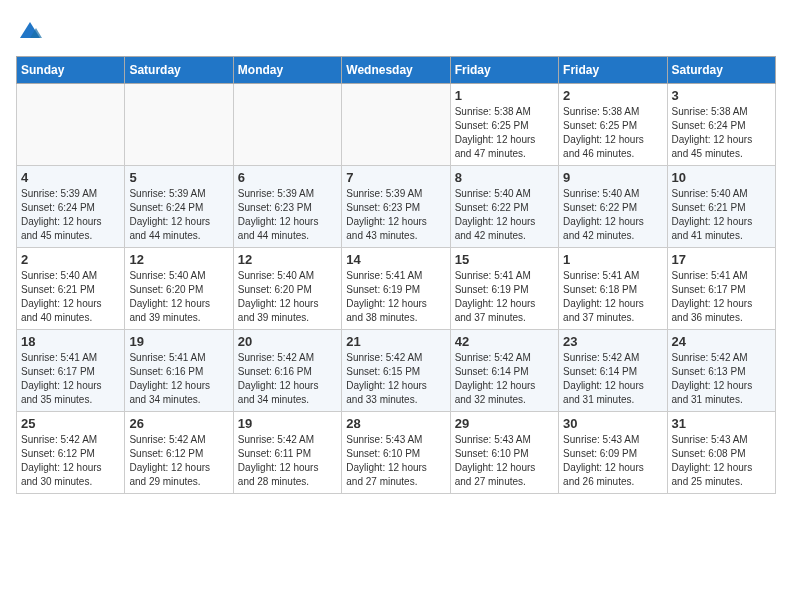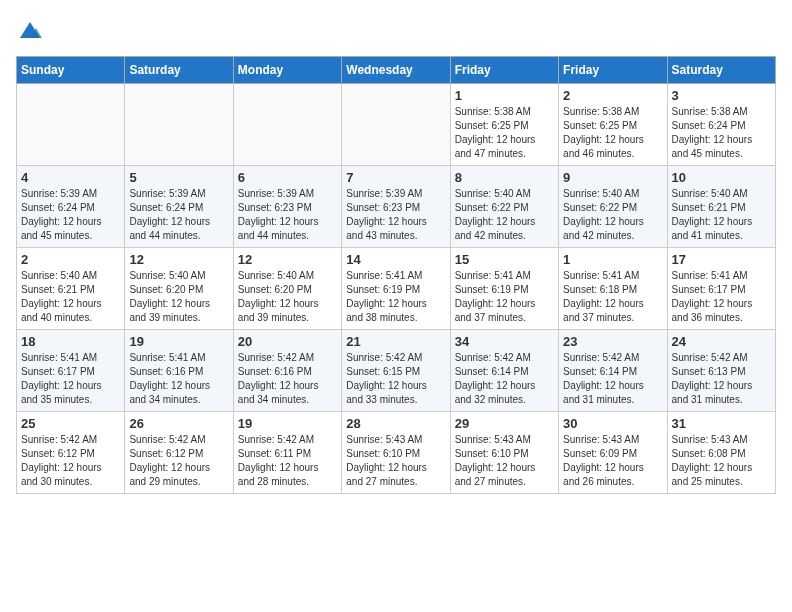--- a/index.html
+++ b/index.html
@@ -213,21 +213,21 @@
 and 34 minutes.</div>
           </td>
           <td class="has-data">
             <span class="day-number">21</span>
             <div class="day-info" style="white-space: pre-line;">Sunrise: 5:42 AM
 Sunset: 6:15 PM
 Daylight: 12 hours
 and 33 minutes.</div>
           </td>
           <td class="has-data">
-            <span class="day-number">34</span>
+            <span class="day-number">42</span>
             <div class="day-info" style="white-space: pre-line;">Sunrise: 5:42 AM
 Sunset: 6:14 PM
 Daylight: 12 hours
 and 32 minutes.</div>
           </td>
           <td class="has-data">
             <span class="day-number">23</span>
             <div class="day-info" style="white-space: pre-line;">Sunrise: 5:42 AM
 Sunset: 6:14 PM
 Daylight: 12 hours

